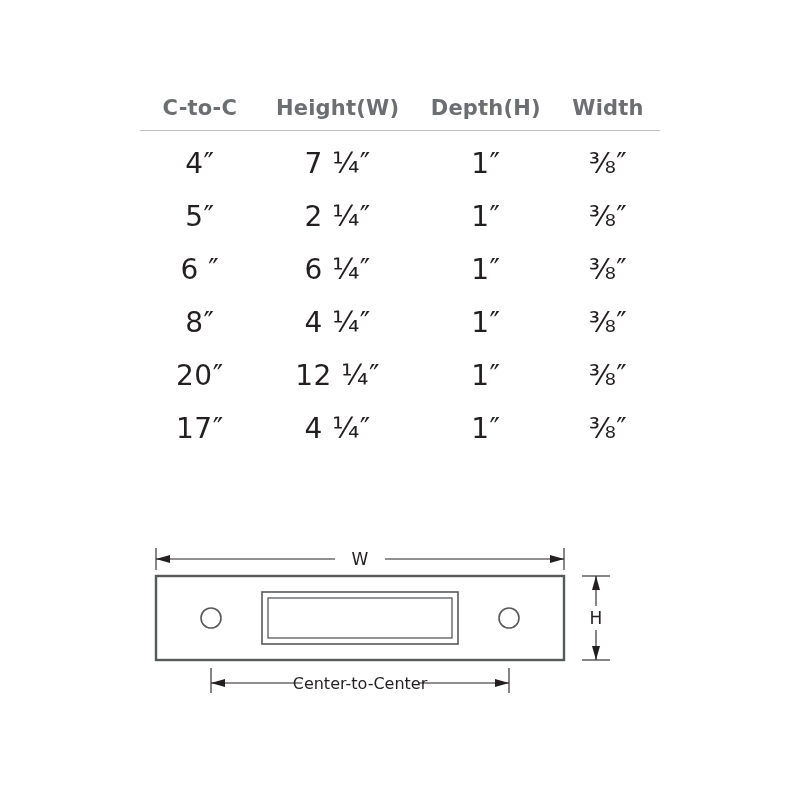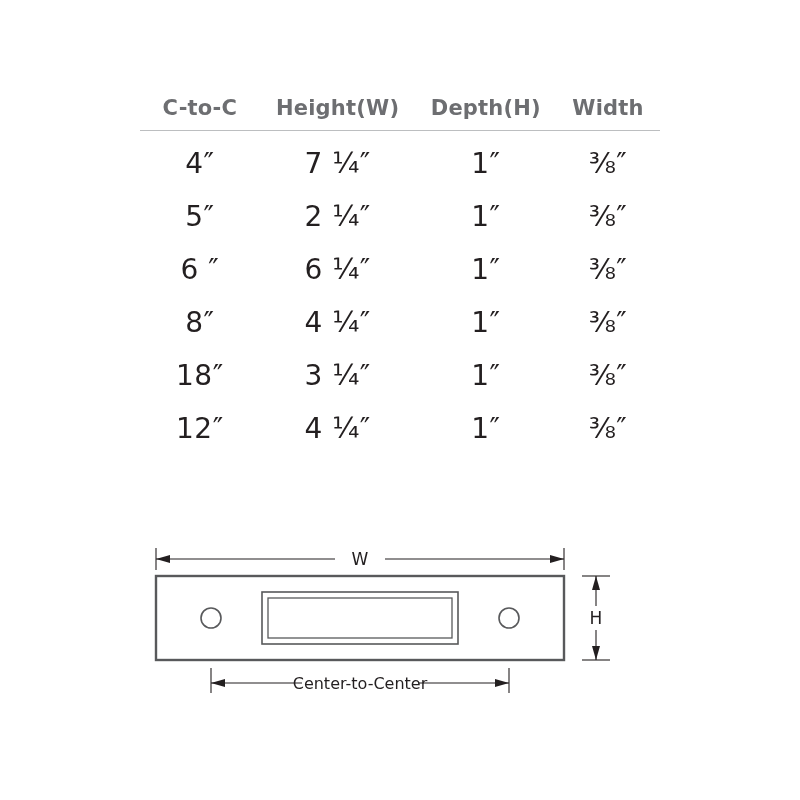--- a/index.html
+++ b/index.html
@@ -115,27 +115,27 @@
         <td>1″</td>
         <td>⅜″</td>
       </tr>
       <tr>
         <td>8″</td>
         <td>4 ¼″</td>
         <td>1″</td>
         <td>⅜″</td>
       </tr>
       <tr>
-        <td>18″</td>
-        <td>3 ¼″</td>
+        <td>20″</td>
+        <td>12 ¼″</td>
         <td>1″</td>
         <td>⅜″</td>
       </tr>
       <tr>
-        <td>12″</td>
+        <td>17″</td>
         <td>4 ¼″</td>
         <td>1″</td>
         <td>⅜″</td>
       </tr>
     </tbody>
   </table>
 </div>
 
 <div id="drawing">
   <svg width="540" height="180" viewBox="0 0 540 180" xmlns="http://www.w3.org/2000/svg">

